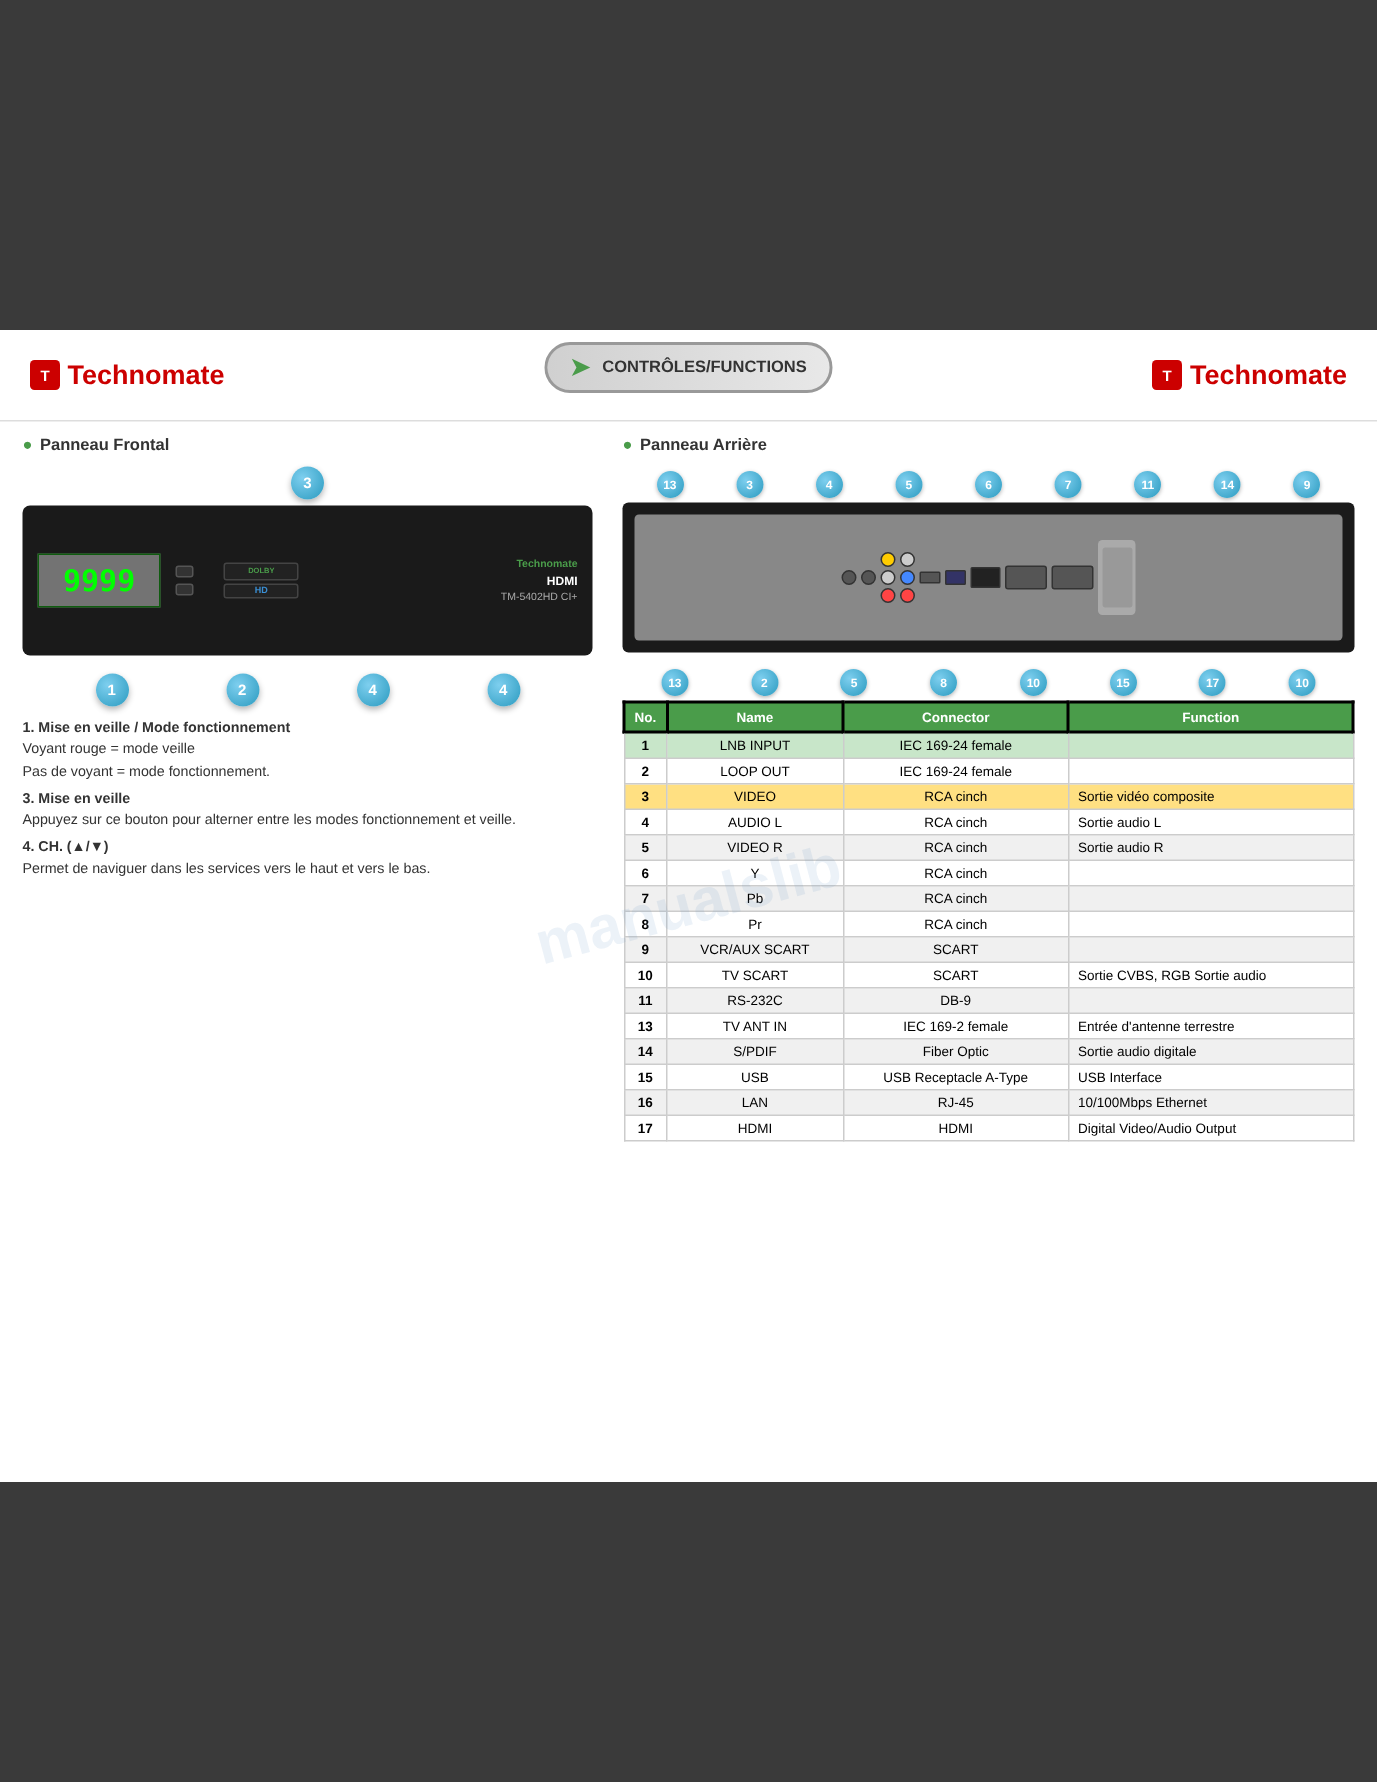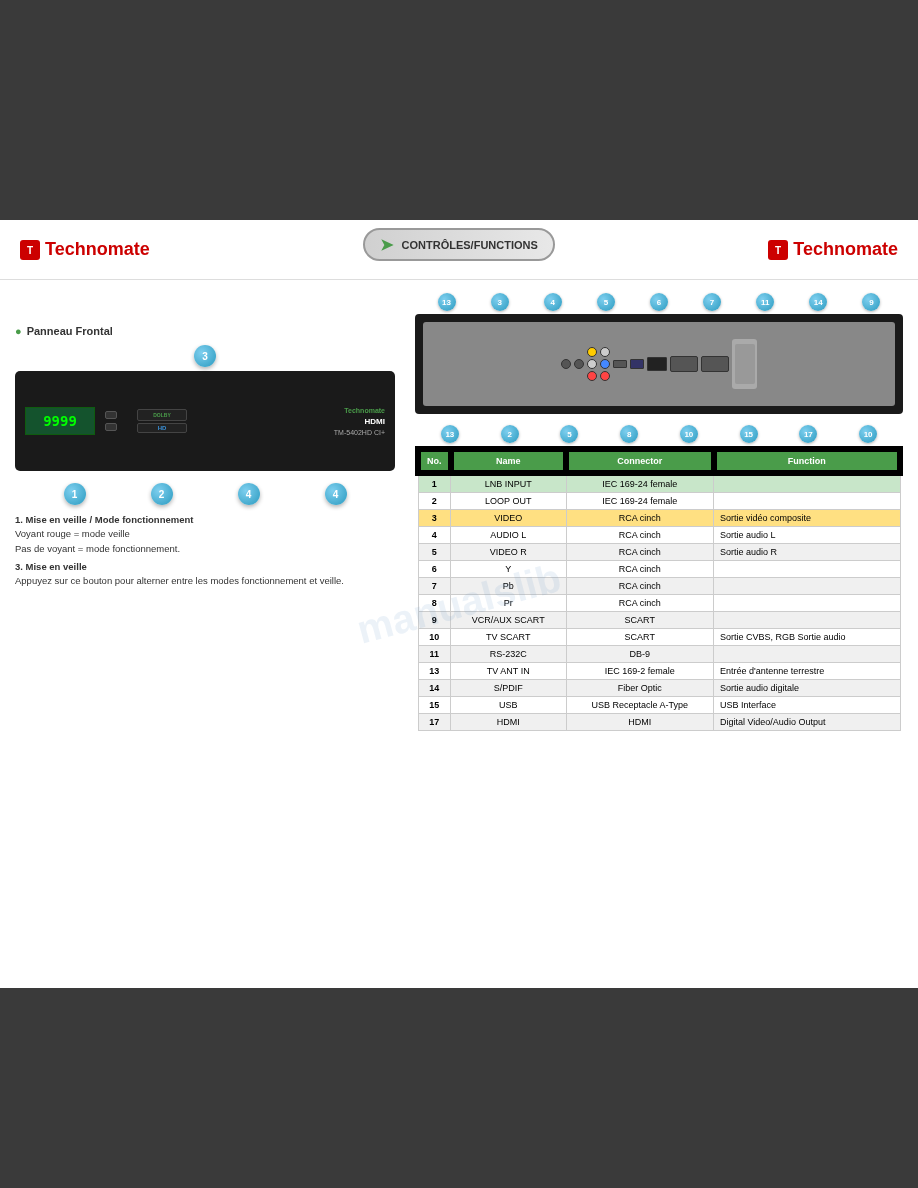--- a/index.html
+++ b/index.html
@@ -98,45 +98,44 @@
     }
 
     .panel-label {
       color: #333;
       font-weight: bold;
       font-size: 11px;
       margin-bottom: 8px;
       display: flex;
       align-items: center;
       gap: 5px;
-      margin-top: 35px;
     }
     .panel-label::before {
       content: '●';
       color: #4a9c4a;
     }
 
     
     .front-panel {
       background: #1a1a1a;
       border-radius: 5px;
       height: 100px;
       margin-bottom: 12px;
       position: relative;
       overflow: hidden;
       display: flex;
       align-items: center;
       padding: 5px 10px;
       gap: 10px;
     }
     .fp-display {
-      background: #14532d;
+      background: #737373;
       color: #00ff00;
       font-family: monospace;
-      font-size: 14px;
+      font-size: 20px;
       font-weight: bold;
       padding: 5px 16px;
       border: 1px solid #0f5c0f;
       min-width: 70px;
       text-align: center;
     }
     .fp-buttons {
       display: flex;
       flex-direction: column;
       gap: 4px;
@@ -271,21 +270,21 @@
       font-size: 9px;
     }
     .conn-table thead tr {
       background: #4a9c4a;
       color: #fff;
     }
     .conn-table thead th {
       padding: 4px 6px;
       text-align: center;
       font-weight: bold;
-      border: 6px solid #000000;
+      border: 2px solid #000000;
     }
     .conn-table tbody tr:nth-child(odd) {
       background: #f0f0f0;
     }
     .conn-table tbody tr:nth-child(even) {
       background: #fff;
     }
     .conn-table td {
       padding: 3px 6px;
       border: 1px solid #ccc;
@@ -425,27 +424,30 @@
         <div class="bubble">4</div>
         <div class="bubble">4</div>
       </div>
 
       <div class="desc-text">
         <p><strong>1. Mise en veille / Mode fonctionnement</strong><br>
           Voyant rouge = mode veille<br>
           Pas de voyant = mode fonctionnement.</p>
         <p><strong>3. Mise en veille</strong><br>
           Appuyez sur ce bouton pour alterner entre les modes fonctionnement et veille.</p>
+        <p><strong>4. CH. (▲/▼)</strong><br>
+          Permet de naviguer dans les services vers le haut et vers le bas.</p>
       </div>
 
       <div class="watermark">manualslib</div>
     </div>
 
     <div class="right-col">
 
+      <div class="panel-label">Panneau Arrière</div>
 
       <div class="num-row">
         <div class="bubble-sm">13</div>
         <div class="bubble-sm">3</div>
         <div class="bubble-sm">4</div>
         <div class="bubble-sm">5</div>
         <div class="bubble-sm">6</div>
         <div class="bubble-sm">7</div>
         <div class="bubble-sm">11</div>
         <div class="bubble-sm">14</div>
@@ -577,20 +579,26 @@
               <td>Fiber Optic</td>
               <td>Sortie audio digitale</td>
             </tr>
             <tr>
               <td>15</td>
               <td>USB</td>
               <td>USB Receptacle A-Type</td>
               <td>USB Interface</td>
             </tr>
             <tr>
+              <td>16</td>
+              <td>LAN</td>
+              <td>RJ-45</td>
+              <td>10/100Mbps Ethernet</td>
+            </tr>
+            <tr>
               <td>17</td>
               <td>HDMI</td>
               <td>HDMI</td>
               <td>Digital Video/Audio Output</td>
             </tr>
           </tbody>
       </table>
 
     </div>
   </div>

